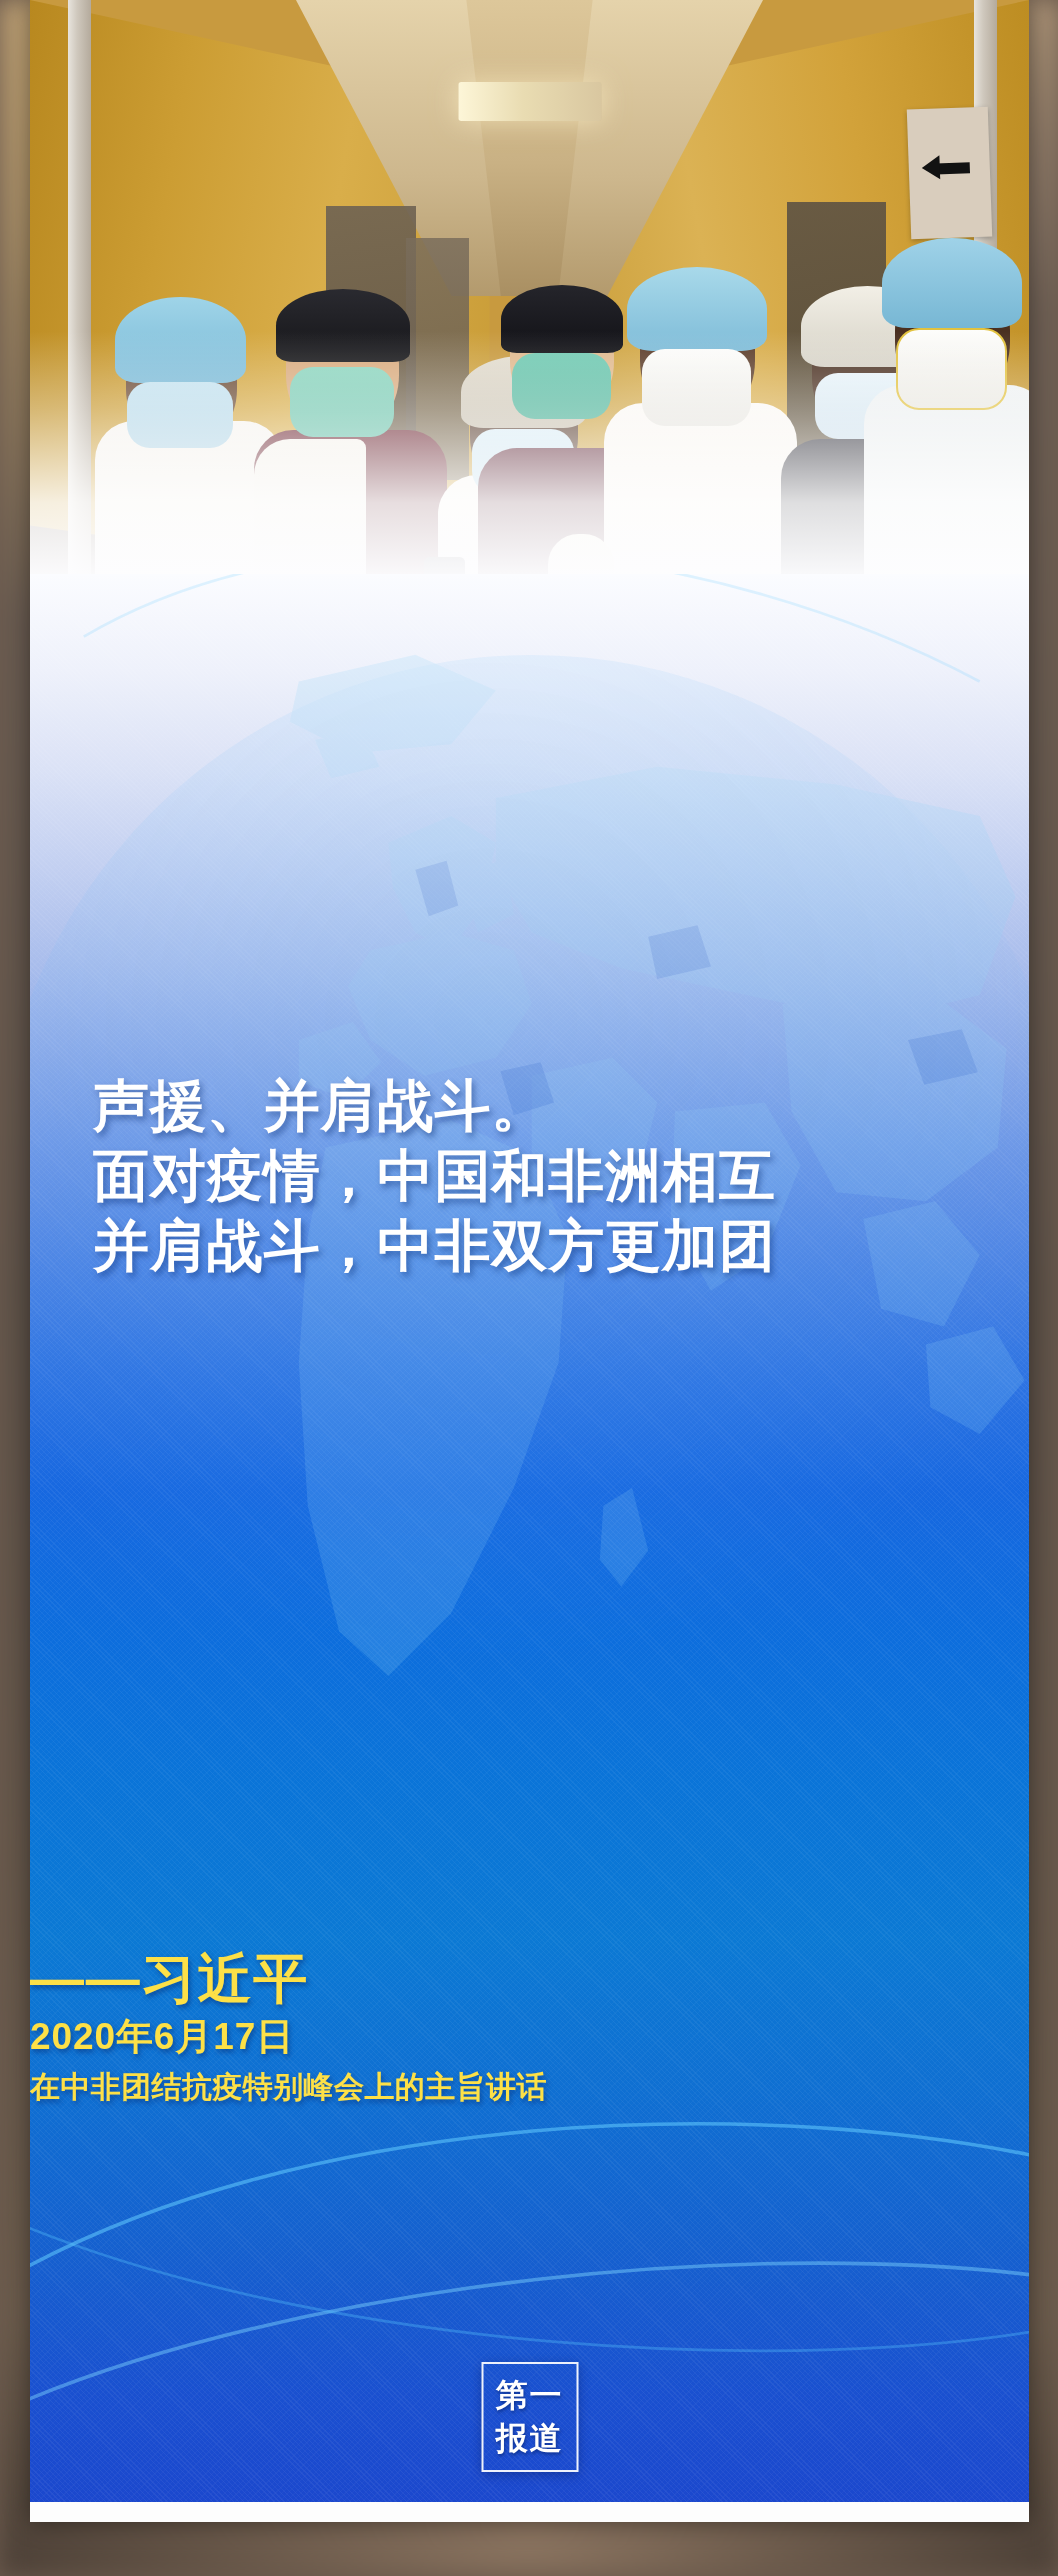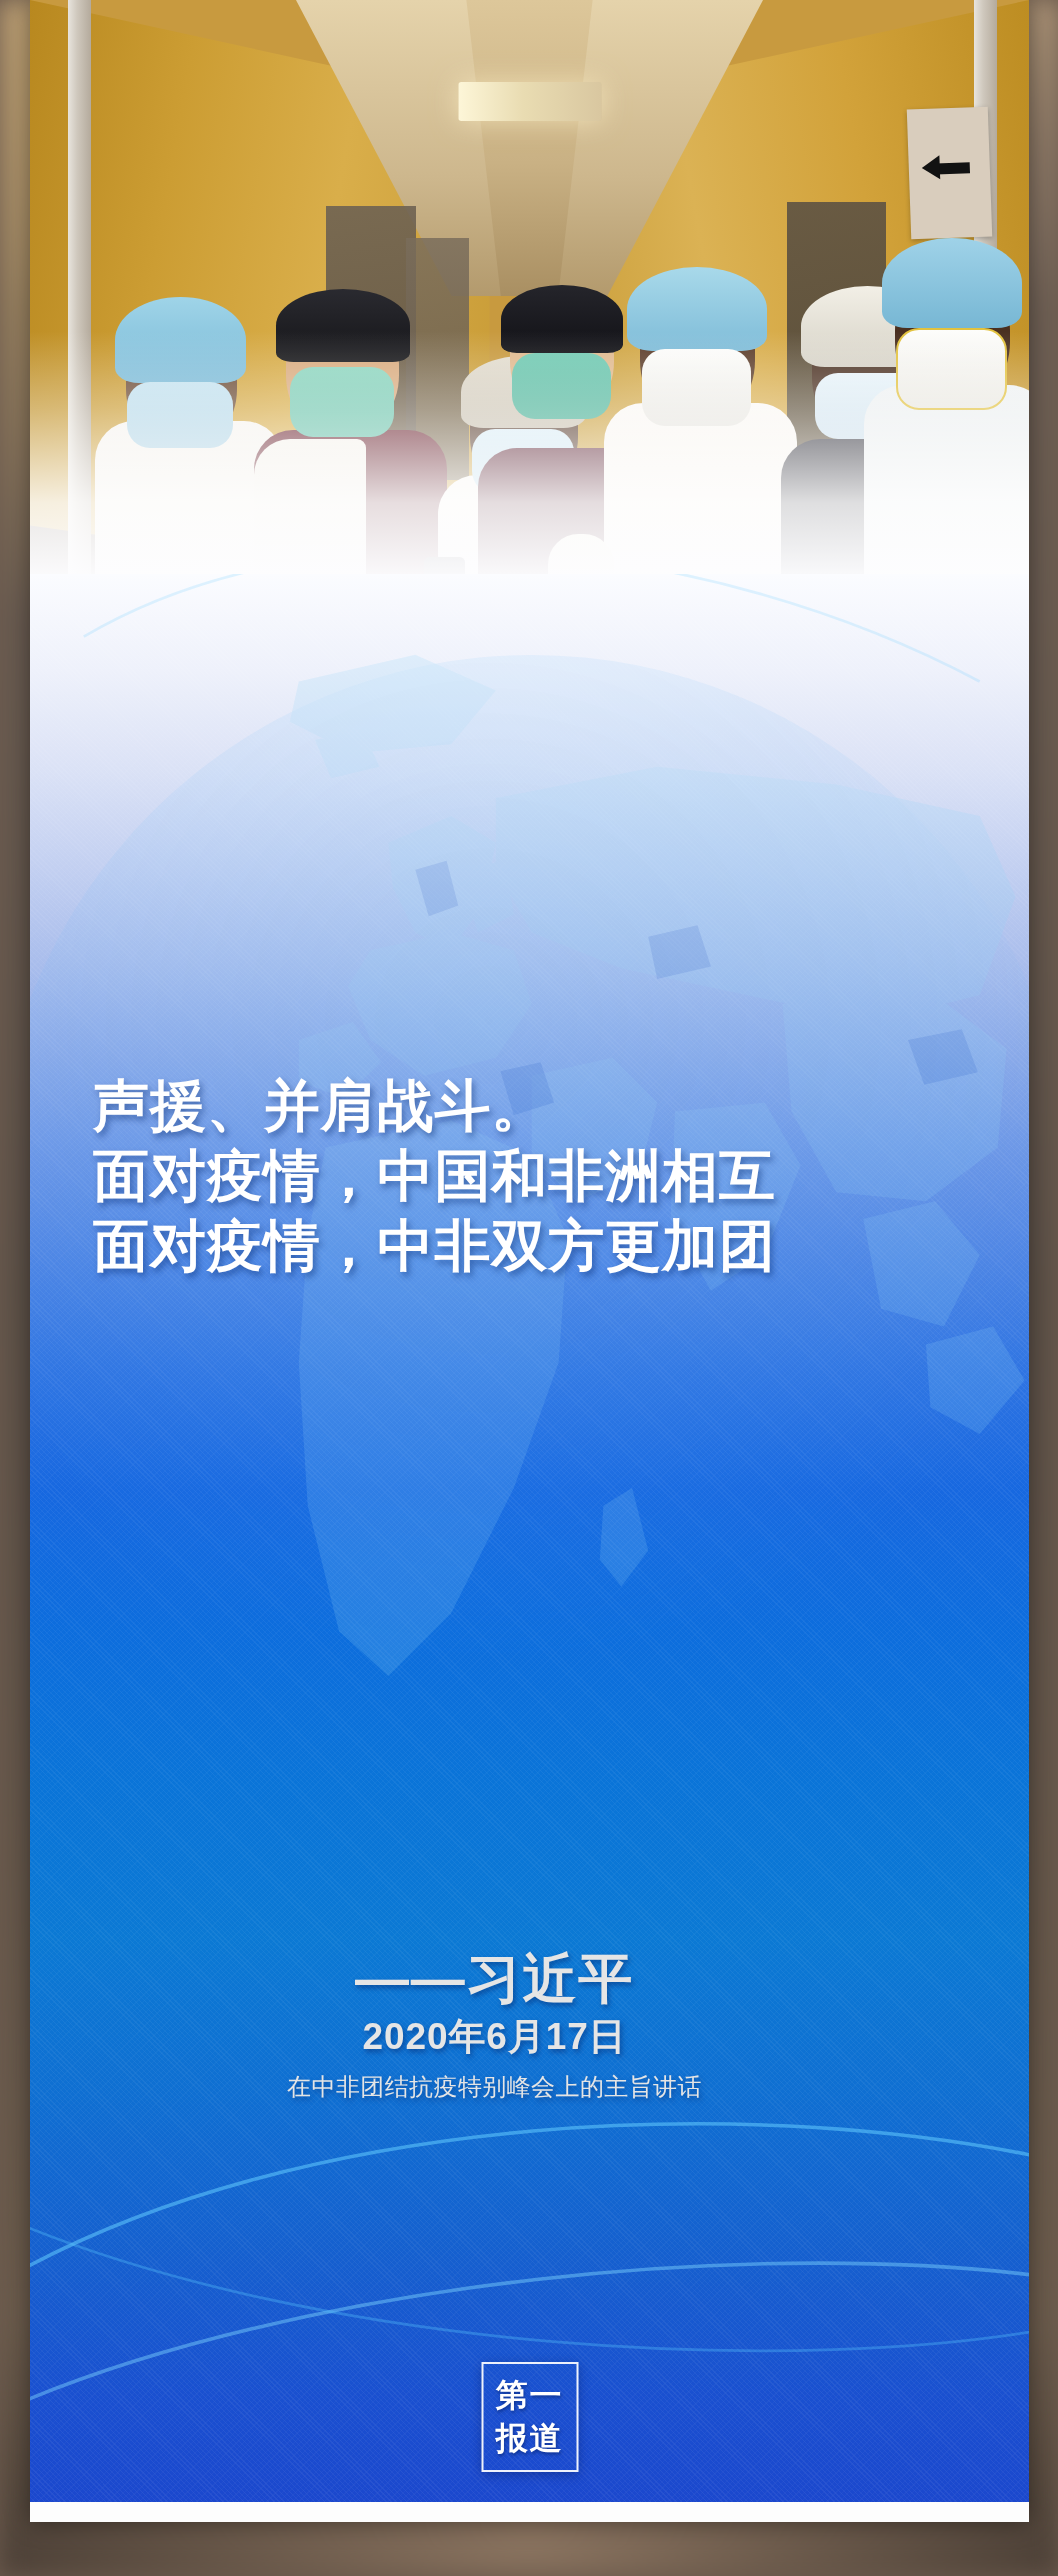--- a/index.html
+++ b/index.html
@@ -94,24 +94,24 @@
   .swooshwrap{position:absolute;left:0;bottom:0;width:999px;height:466px;overflow:hidden;}
 
   
   .quote{position:absolute;left:0;top:1071px;width:999px;padding:0 63px;box-sizing:border-box;
     color:#ffffff;font-weight:700;font-size:56px;line-height:70px;letter-spacing:0.9px;
     text-shadow:2.7px 3.6px 6.3px rgba(3,35,105,.45);}
   .qline{white-space:nowrap;}
 
   
   .attrib{position:absolute;left:0;top:1945px;width:999px;padding-right:70px;box-sizing:border-box;
-    text-align:center;color:#e5e5e5;text-shadow:1.8px 2.7px 5.4px rgba(3,35,105,.5);}
+    text-align:left;color:#fde047;text-shadow:1.8px 2.7px 5.4px rgba(3,35,105,.5);}
   .author{font-size:54px;font-weight:700;letter-spacing:1.8px;line-height:66px;}
   .adate{font-size:37px;font-weight:700;line-height:52px;letter-spacing:0.9px;}
-  .aevent{font-size:24px;font-weight:400;line-height:48px;letter-spacing:0.4px;}
+  .aevent{font-size:30px;font-weight:700;line-height:48px;letter-spacing:0.4px;}
 
   
   .logobox{position:absolute;left:50%;top:2362px;transform:translateX(-50%);
     width:93px;height:106px;border:2.7px solid rgba(255,255,255,.92);
     display:flex;flex-direction:column;align-items:center;justify-content:center;
     box-shadow:0 2.7px 10.8px rgba(0,20,80,.4);}
   .logoline{color:#fff;font-size:32px;font-weight:700;line-height:43px;letter-spacing:1.8px;
     text-shadow:0.9px 1.8px 3.6px rgba(0,25,90,.55);}
 
   .bottomstrip{position:absolute;left:0;bottom:0;width:999px;height:20px;background:#fdfdfd;}
@@ -252,21 +252,21 @@
     <svg viewBox="0 0 1115 520" preserveAspectRatio="none" style="width:100%;height:100%;">
       <path d="M-30 250 C 300 60, 820 40, 1160 120" stroke="#63ccff" stroke-width="4" fill="none" opacity=".55"></path>
       <path d="M-30 395 C 300 250, 830 200, 1160 250" stroke="#7fd8ff" stroke-width="4" fill="none" opacity=".45"></path>
       <path d="M-30 180 C 320 330, 860 360, 1160 300" stroke="#55c2fb" stroke-width="3" fill="none" opacity=".35"></path>
     </svg>
   </div>
 
   <div class="quote">
     <div class="qline">声援、并肩战斗。</div>
     <div class="qline">面对疫情，中国和非洲相互</div>
-    <div class="qline">面对疫情，中非双方更加团</div>
+    <div class="qline">并肩战斗，中非双方更加团</div>
   </div>
 
   <div class="attrib">
     <div class="author">——习近平</div>
     <div class="adate">2020年6月17日</div>
     <div class="aevent">在中非团结抗疫特别峰会上的主旨讲话</div>
   </div>
 
   <div class="logobox">
     <div class="logoline">第一</div>

